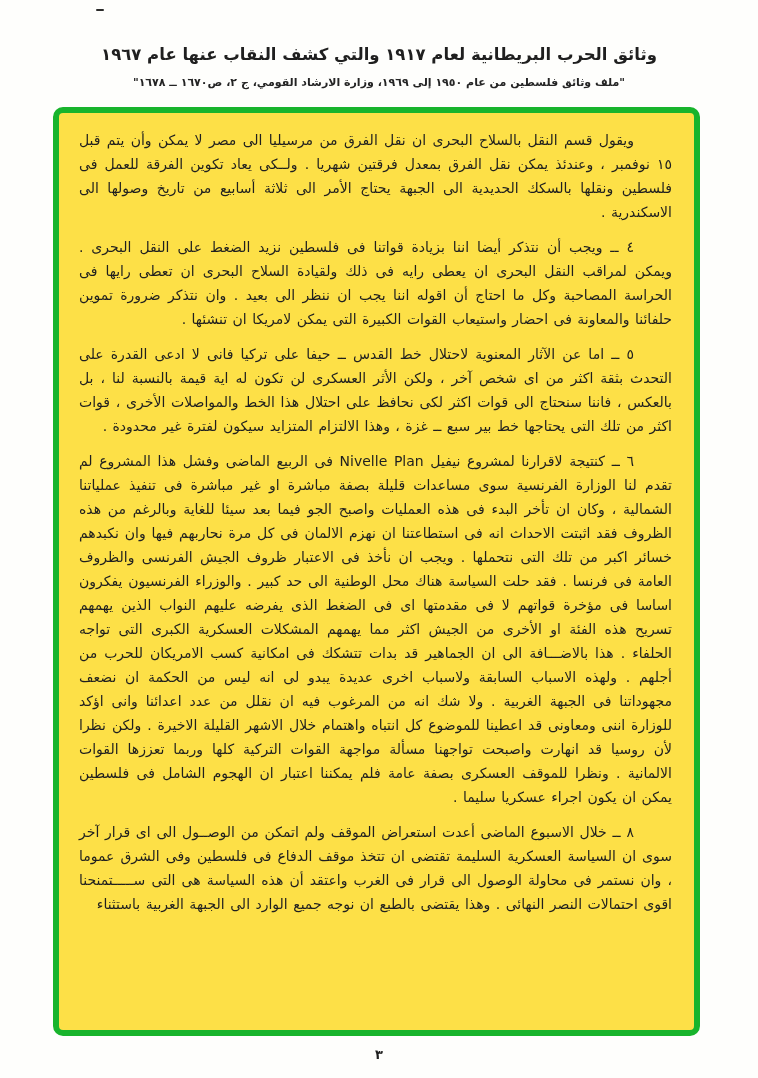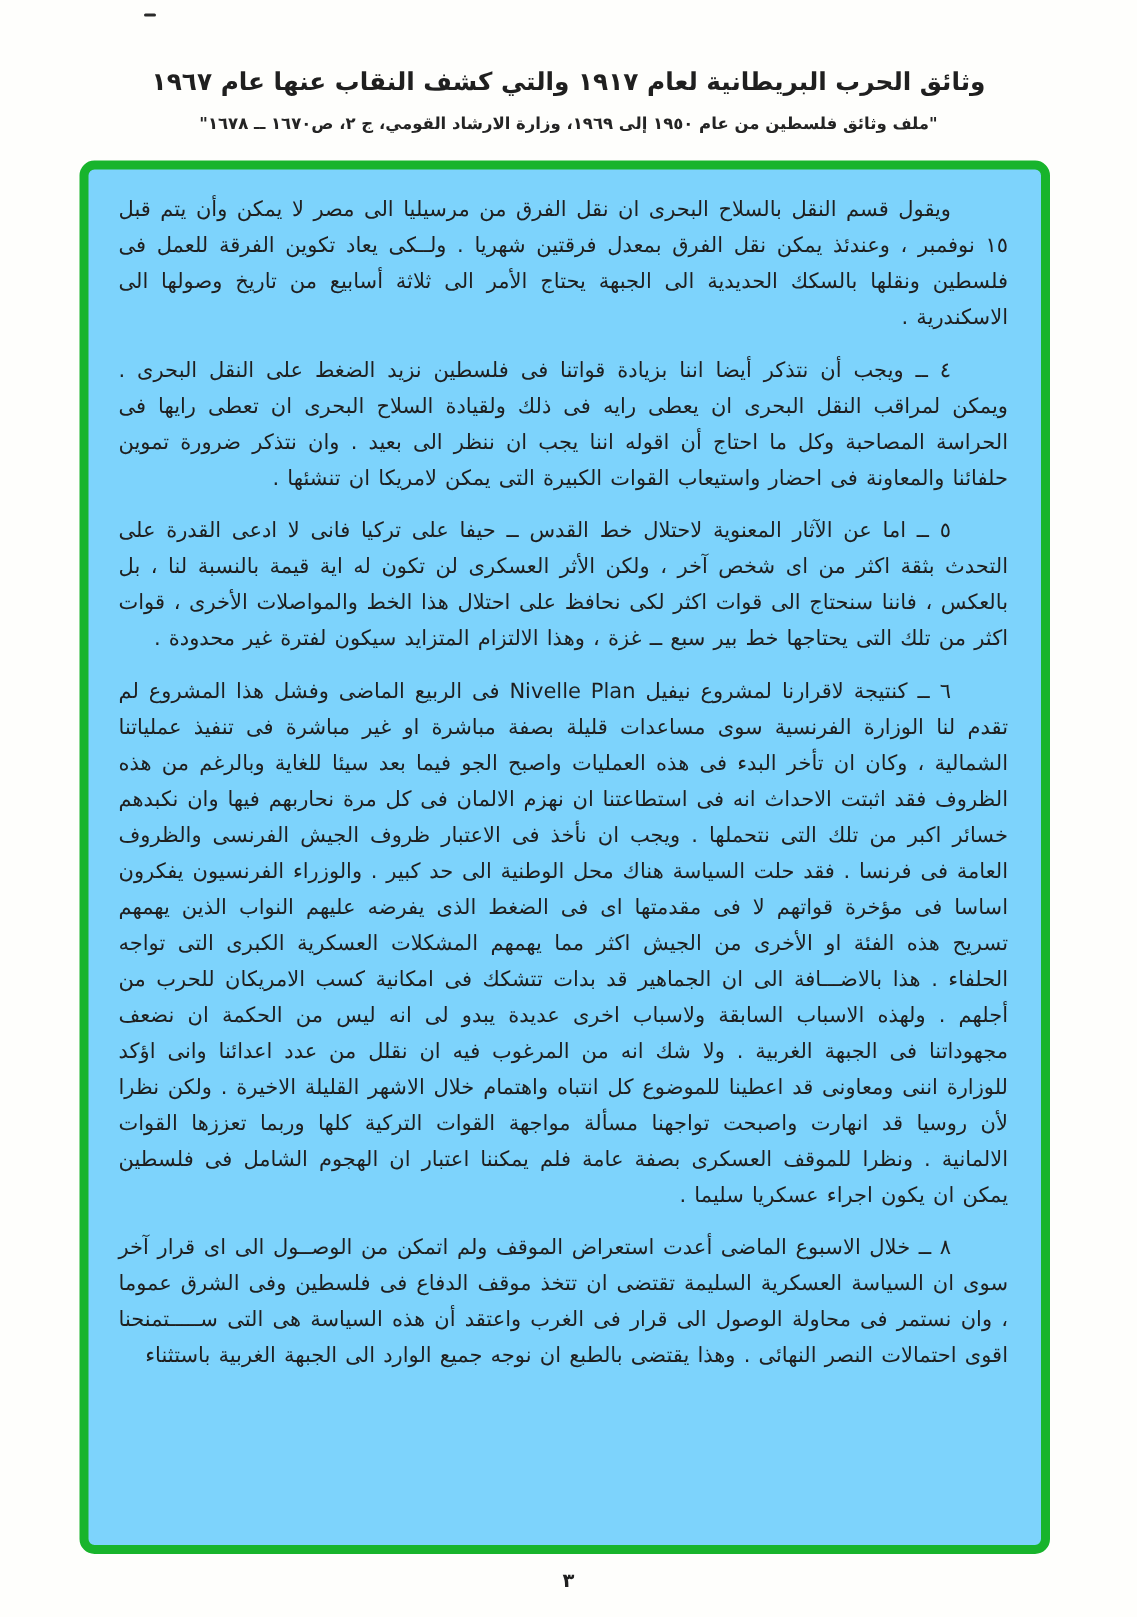--- a/index.html
+++ b/index.html
@@ -55,21 +55,21 @@
   .green-frame {
     position: absolute;
     left: 53px;
     top: 107px;
     width: 647px;
     height: 929px;
     box-sizing: border-box;
     border: 6px solid #18b42c;
     border-radius: 10px;
     padding: 15px 22px 0 20px;
-    background: #7dd3fc;
+    background: #fde047;
     overflow: hidden;
   }
   .para {
     direction: rtl;
     unicode-bidi: plaintext;
     text-align: justify;
     font-size: 14px;
     line-height: 24px;
     margin: 0 0 11px 0;
     text-indent: 38px;

